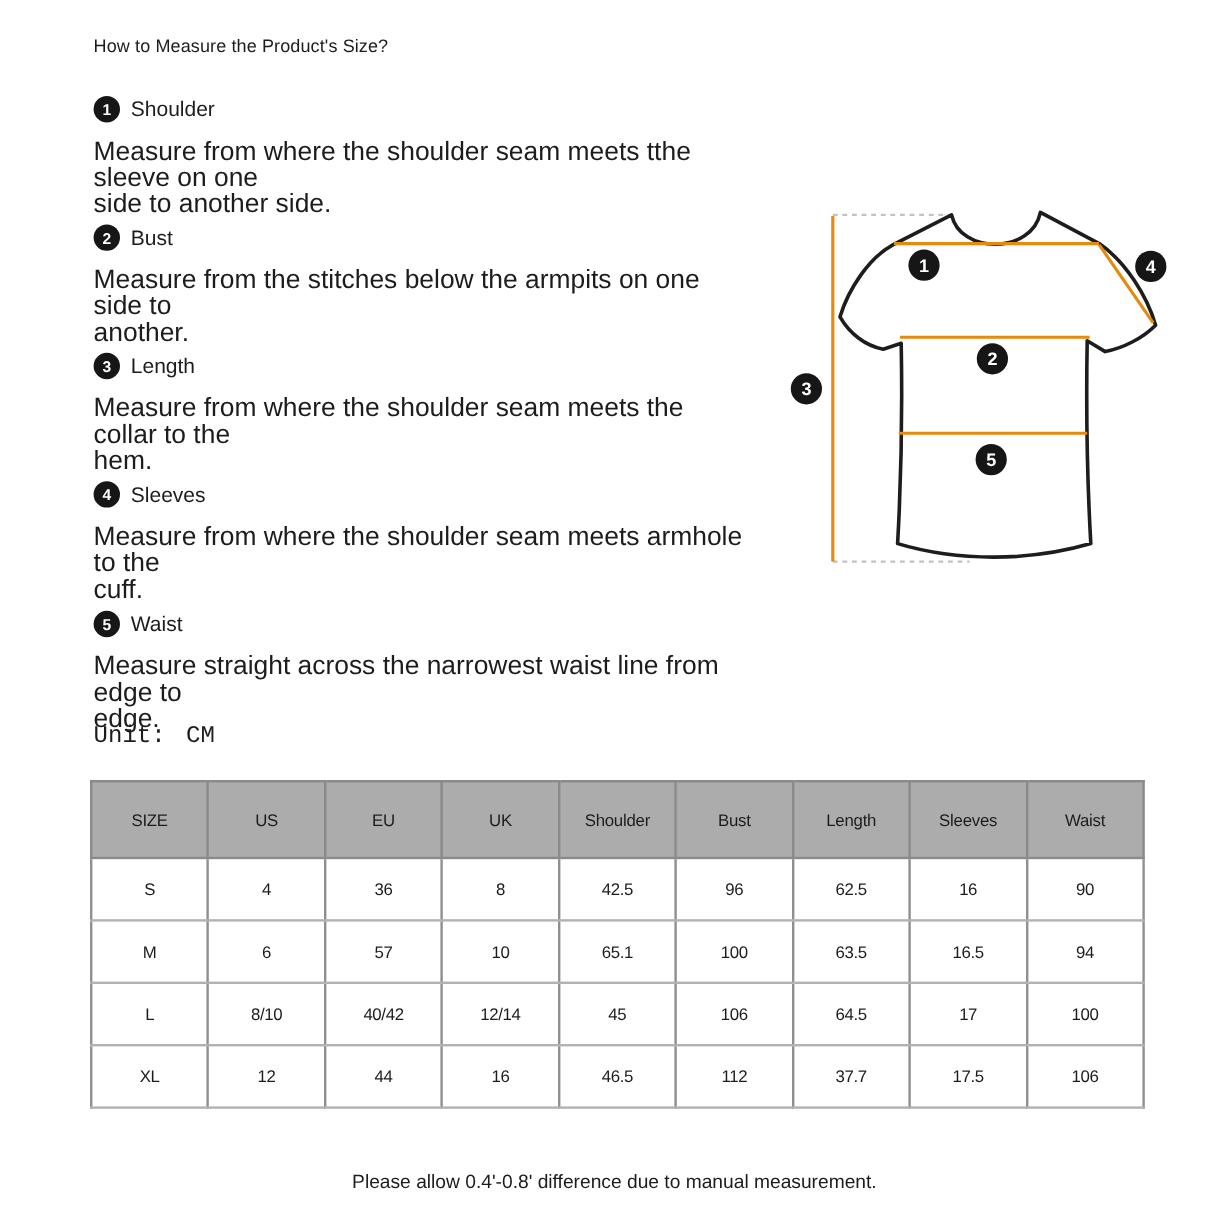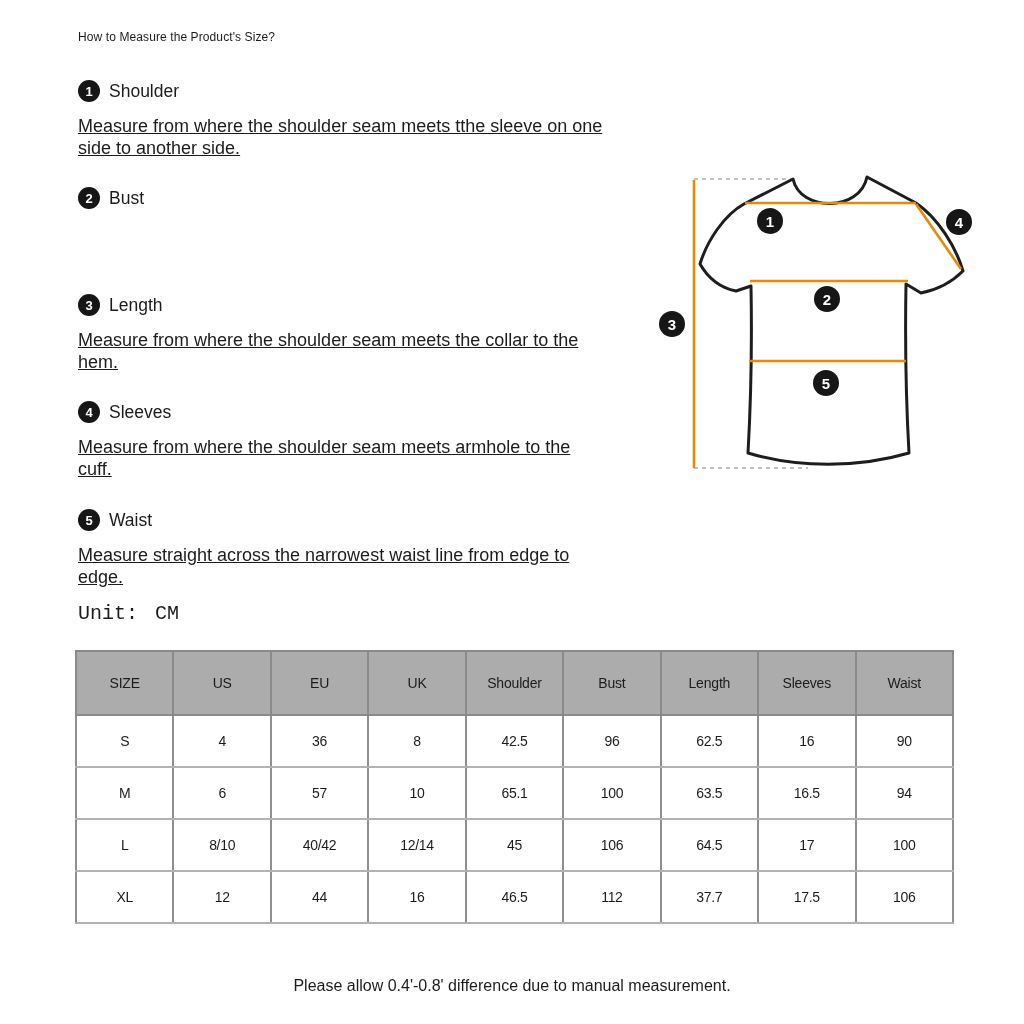--- a/index.html
+++ b/index.html
@@ -10,31 +10,31 @@
     --border:#9a9a9a;
   }
   html,body{margin:0;padding:0;}
   body{
     width:1024px;height:1024px;position:relative;overflow:hidden;
     background:#ffffff;color:var(--text);
     font-family:"Liberation Sans","DejaVu Sans",sans-serif;
   }
   .page-title{
     position:absolute;left:78px;top:30px;
-    font-size:12px;font-weight:500;letter-spacing:.1px;
+    font-size:15px;font-weight:500;letter-spacing:.1px;
   }
   .section{position:absolute;left:78px;width:548px;}
   .section-head{display:flex;align-items:center;gap:9px;font-size:17.5px;font-weight:500;}
   .badge{
     width:22px;height:22px;border-radius:50%;background:#161616;color:#fff;
     font-size:13px;font-weight:bold;display:flex;align-items:center;justify-content:center;
     flex:0 0 22px;
   }
   .section p{
-    margin:13px 0 0 0;font-size:18px;line-height:22px;white-space:pre-line;text-decoration:underline;
+    margin:13px 0 0 0;font-size:22px;line-height:22px;white-space:pre-line;
   }
   .unit-line{
     position:absolute;left:78px;top:602px;display:flex;gap:17px;
     font-size:20px;font-weight:400;font-family:Liberation Mono, monospace;
   }
   .diagram{position:absolute;left:650px;top:155px;width:370px;height:335px;}
   .diagram .measure{stroke:var(--accent);stroke-width:2.6;fill:none;}
   .diagram .guide{stroke:#c2c2c2;stroke-width:1.8;stroke-dasharray:4 4;fill:none;}
   .diagram .shirt{fill:#fff;stroke:var(--outline);stroke-width:3;stroke-linejoin:round;}
   .diagram .marker circle{fill:#161616;}
@@ -76,20 +76,22 @@
   </div>
   <p>Measure from where the shoulder seam meets tthe sleeve on one
 side to another side.</p>
 </div>
 
 <div class="section" style="top:187px">
   <div class="section-head">
     <span class="badge">2</span>
     <span>Bust</span>
   </div>
+  <p>Measure from the stitches below the armpits on one side to
+another.</p>
 </div>
 
 <div class="section" style="top:294px">
   <div class="section-head">
     <span class="badge">3</span>
     <span>Length</span>
   </div>
   <p>Measure from where the shoulder seam meets the collar to the
 hem.</p>
 </div>

